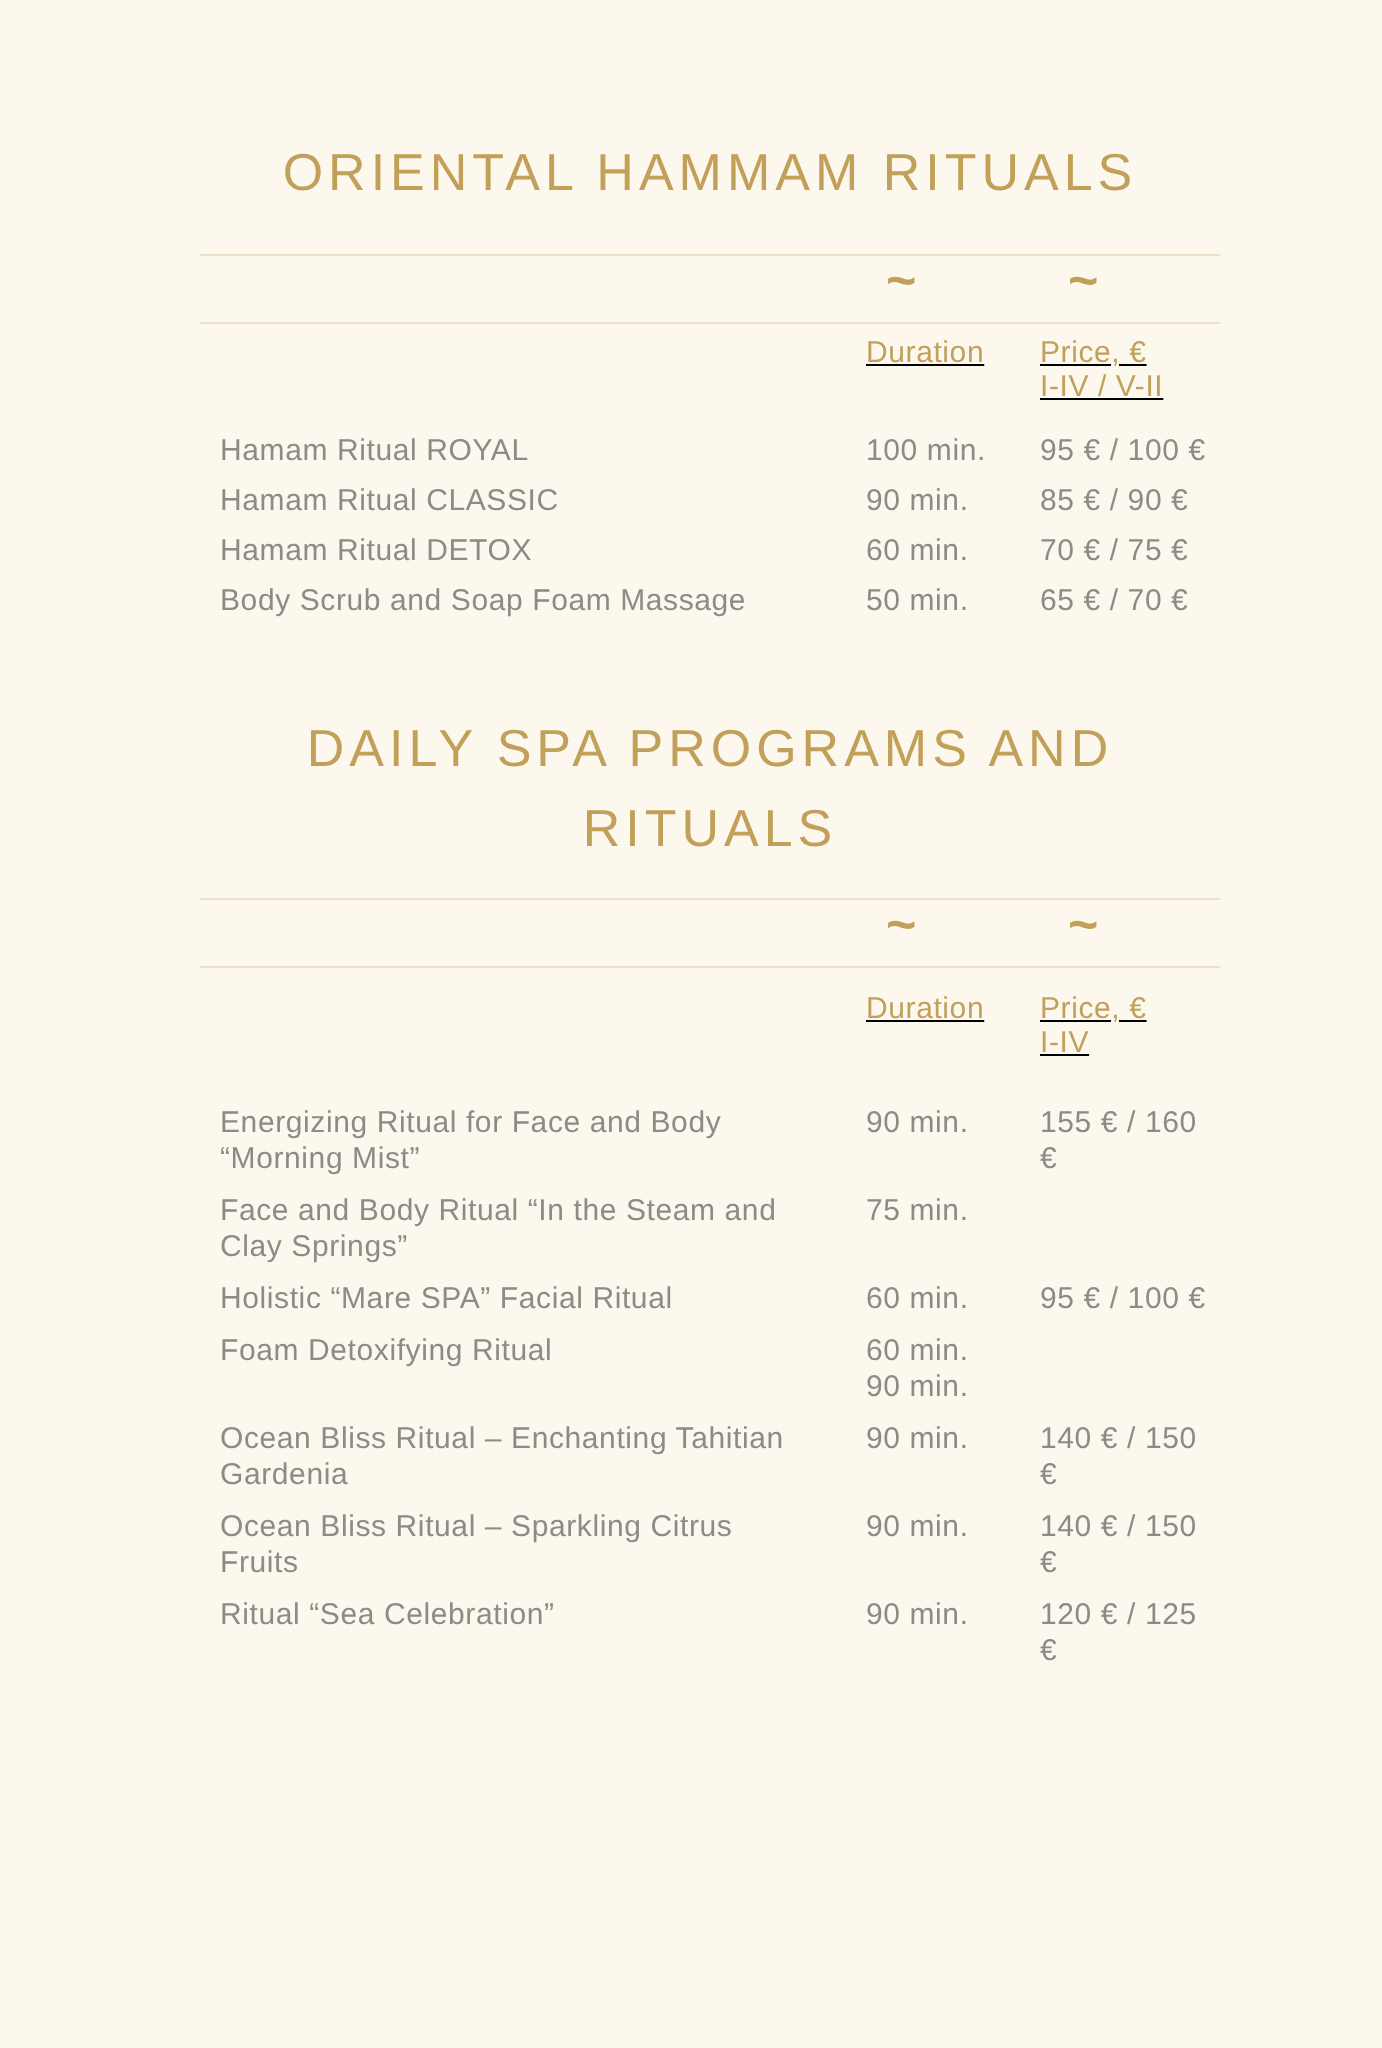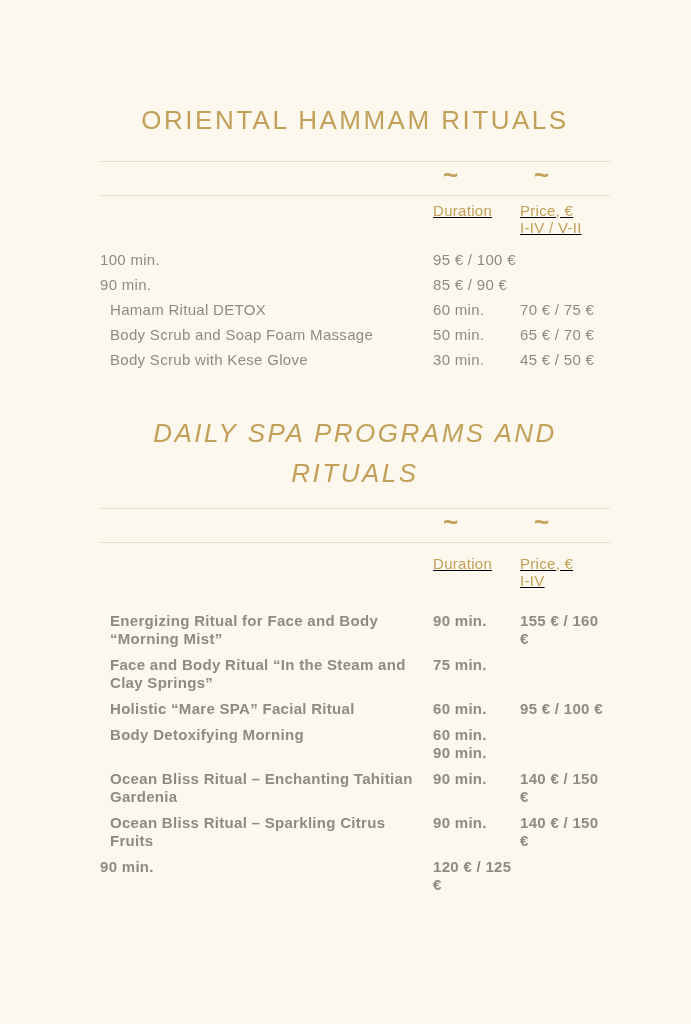--- a/index.html
+++ b/index.html
@@ -6,33 +6,33 @@
   body {
     width: 691px;
     height: 1024px;
     background: #FCF8EE;
     overflow: hidden;
     font-family: "Liberation Sans", sans-serif;
   }
   .content {
     width: 510px;
     margin-left: 100px;
-    padding-top: 100px;
+    padding-top: 66px;
   }
   .section-title {
     margin: 0;
     color: #C2A05A;
     font-weight: 400;
     font-size: 26px;
     letter-spacing: 2.5px;
     text-align: center;
     line-height: 40px;
     white-space: pre-line;
   }
-  .section-2 .section-title { margin-top: 44px; font-style: italic; }
+  .section-2 .section-title { margin-top: 44px; }
   .table-head { margin-top: 21px; }
   .section-2 .table-head { margin-top: 15px; }
   .rule {
     height: 1px;
     background: #E8E0C8;
   }
   .grid {
     display: grid;
     grid-template-columns: 333px 87px 90px;
   }
@@ -49,21 +49,21 @@
   .head-row { margin-top: 6px; text-decoration: underline; }
   .section-2 .head-row { margin-top: 12px; }
   .head-label {
     color: #C2A05A;
     font-size: 15px;
     line-height: 17px;
     letter-spacing: 0.3px;
     white-space: pre-line;
   }
   .rows { margin-top: 15px; }
-  .section-2 .rows { margin-top: 23px; font-weight: bold; }
+  .section-2 .rows { margin-top: 23px; }
   .row { margin-bottom: 7px; }
   .section-2 .row { margin-bottom: 8px; }
   .cell.name { padding-left: 10px; }
   .item-name, .item-text {
     color: #8E8A85;
     font-size: 15px;
     line-height: 18px;
     letter-spacing: 0.3px;
     white-space: pre-line;
   }
@@ -85,41 +85,38 @@
       <div class="rule"></div>
       <div class="grid head-row">
         <div class="cell name"></div>
         <div class="cell dur head-label">Duration</div>
         <div class="cell price head-label">Price, €
 I-IV / V-II</div>
       </div>
     </div>
     <div class="rows">
         <div class="grid row">
+          <div class="cell name item-name">Hamam Ritual ROYAL</div>
           <div class="cell dur item-text">100 min.</div>
           <div class="cell price item-text">95 € / 100 €</div>
         </div>
         <div class="grid row">
+          <div class="cell name item-name">Hamam Ritual CLASSIC</div>
           <div class="cell dur item-text">90 min.</div>
           <div class="cell price item-text">85 € / 90 €</div>
         </div>
         <div class="grid row">
           <div class="cell name item-name">Hamam Ritual DETOX</div>
           <div class="cell dur item-text">60 min.</div>
           <div class="cell price item-text">70 € / 75 €</div>
         </div>
         <div class="grid row">
           <div class="cell name item-name">Body Scrub and Soap Foam Massage</div>
           <div class="cell dur item-text">50 min.</div>
           <div class="cell price item-text">65 € / 70 €</div>
-        </div>
-        <div class="grid row">
-          <div class="cell name item-name">Body Scrub with Kese Glove</div>
-          <div class="cell dur item-text">30 min.</div>
-          <div class="cell price item-text">45 € / 50 €</div>
         </div>
       </div>
   </section>
 
   <section class="menu-section section-2">
     <h1 class="section-title">DAILY SPA PROGRAMS AND
 RITUALS</h1>
     <div class="table-head">
       <div class="rule"></div>
       <div class="grid tilde-row">
@@ -146,36 +143,37 @@
           <div class="cell name item-name">Face and Body Ritual “In the Steam and
 Clay Springs”</div>
           <div class="cell dur item-text">75 min.</div>
         </div>
         <div class="grid row">
           <div class="cell name item-name">Holistic “Mare SPA” Facial Ritual</div>
           <div class="cell dur item-text">60 min.</div>
           <div class="cell price item-text">95 € / 100 €</div>
         </div>
         <div class="grid row">
-          <div class="cell name item-name">Body Detoxifying Morning</div>
+          <div class="cell name item-name">Foam Detoxifying Ritual</div>
           <div class="cell dur item-text">60 min.
 90 min.</div>
         </div>
         <div class="grid row">
           <div class="cell name item-name">Ocean Bliss Ritual – Enchanting Tahitian
 Gardenia</div>
           <div class="cell dur item-text">90 min.</div>
           <div class="cell price item-text">140 € / 150 €</div>
         </div>
         <div class="grid row">
           <div class="cell name item-name">Ocean Bliss Ritual – Sparkling Citrus
 Fruits</div>
           <div class="cell dur item-text">90 min.</div>
           <div class="cell price item-text">140 € / 150 €</div>
         </div>
         <div class="grid row">
+          <div class="cell name item-name">Ritual “Sea Celebration”</div>
           <div class="cell dur item-text">90 min.</div>
           <div class="cell price item-text">120 € / 125 €</div>
         </div>
       </div>
   </section>
 
 </div>
 
 </body></html>

